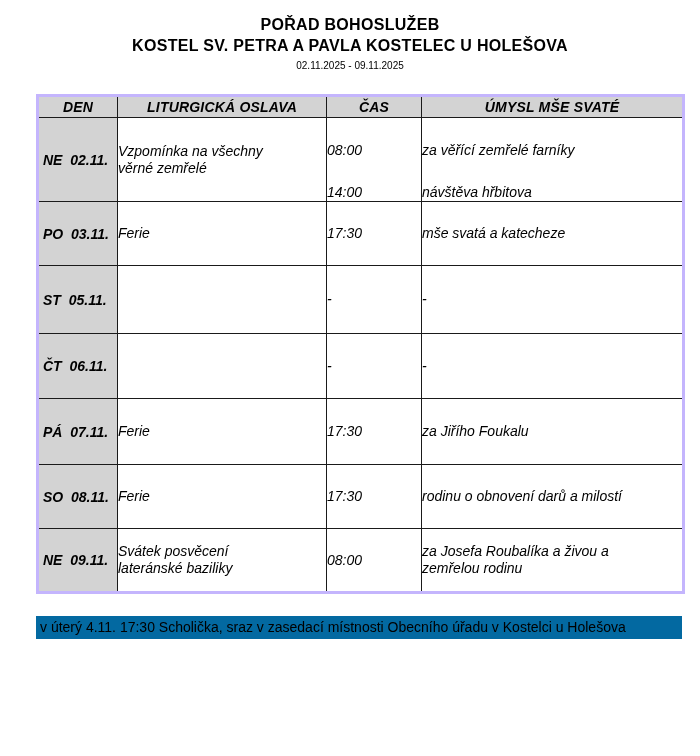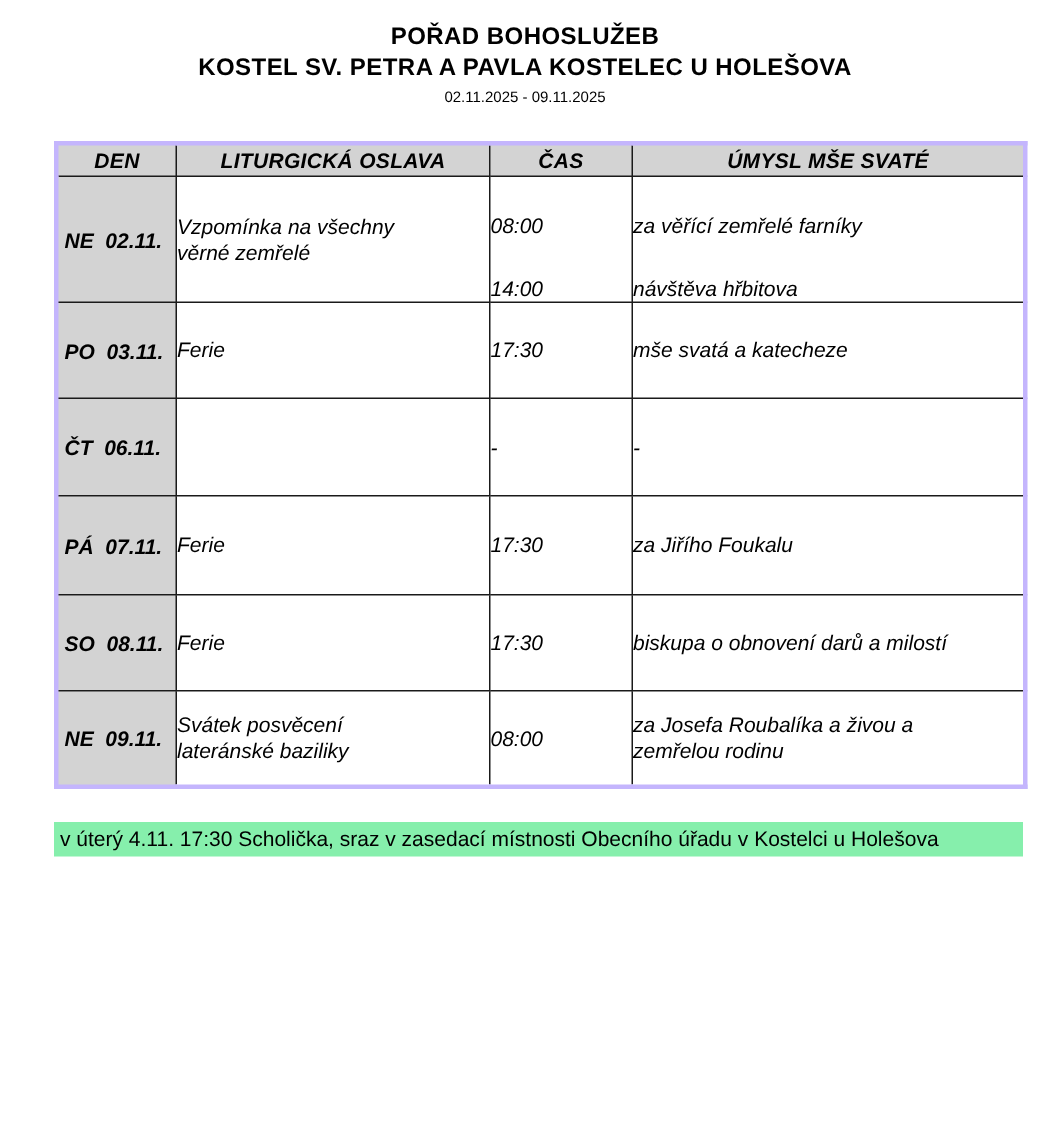--- a/index.html
+++ b/index.html
@@ -73,21 +73,21 @@
   
   td.stacked { vertical-align: top; }
   td.stacked .s1 { display: block; margin-top: 24px; line-height: 17px; }
   td.stacked .s2 { display: block; margin-top: 25px; line-height: 17px; }
 
   
   .note {
     box-sizing: border-box;
     width: 646px;
     margin: 22px 0 0 36px;
-    background: #86efac;
+    background: #0369a1;
     font-size: 14px;
     line-height: 20px;
     padding: 1px 4px 2px 4px;
   }
   .note span { display: inline-block; max-width: 630px; }
 </style>
 </head>
 <body>
 
 <div class="page">
@@ -131,20 +131,30 @@
       <tr class="r1">
         <td class="den">PO  03.11.</td>
         <td class="oslava">
           <span>Ferie</span>
         </td>
         <td class="cas">17:30</td>
         <td class="umysl">
           <span>mše svatá a katecheze</span>
         </td>
       </tr>
+      <tr class="r3">
+        <td class="den">ST  05.11.</td>
+        <td class="oslava">
+          <span></span>
+        </td>
+        <td class="cas">-</td>
+        <td class="umysl">
+          <span>-</span>
+        </td>
+      </tr>
       <tr class="r4">
         <td class="den">ČT  06.11.</td>
         <td class="oslava">
           <span></span>
         </td>
         <td class="cas">-</td>
         <td class="umysl">
           <span>-</span>
         </td>
       </tr>
@@ -158,21 +168,21 @@
           <span>za Jiřího Foukalu</span>
         </td>
       </tr>
       <tr class="r6">
         <td class="den">SO  08.11.</td>
         <td class="oslava">
           <span>Ferie</span>
         </td>
         <td class="cas">17:30</td>
         <td class="umysl">
-          <span>biskupa o obnovení darů a milostí</span>
+          <span>rodinu o obnovení darů a milostí</span>
         </td>
       </tr>
       <tr class="r7">
         <td class="den">NE  09.11.</td>
         <td class="oslava">
           <span class="w150">Svátek posvěcení lateránské baziliky</span>
         </td>
         <td class="cas">08:00</td>
         <td class="umysl">
           <span class="w215">za Josefa Roubalíka a živou a zemřelou rodinu</span>

